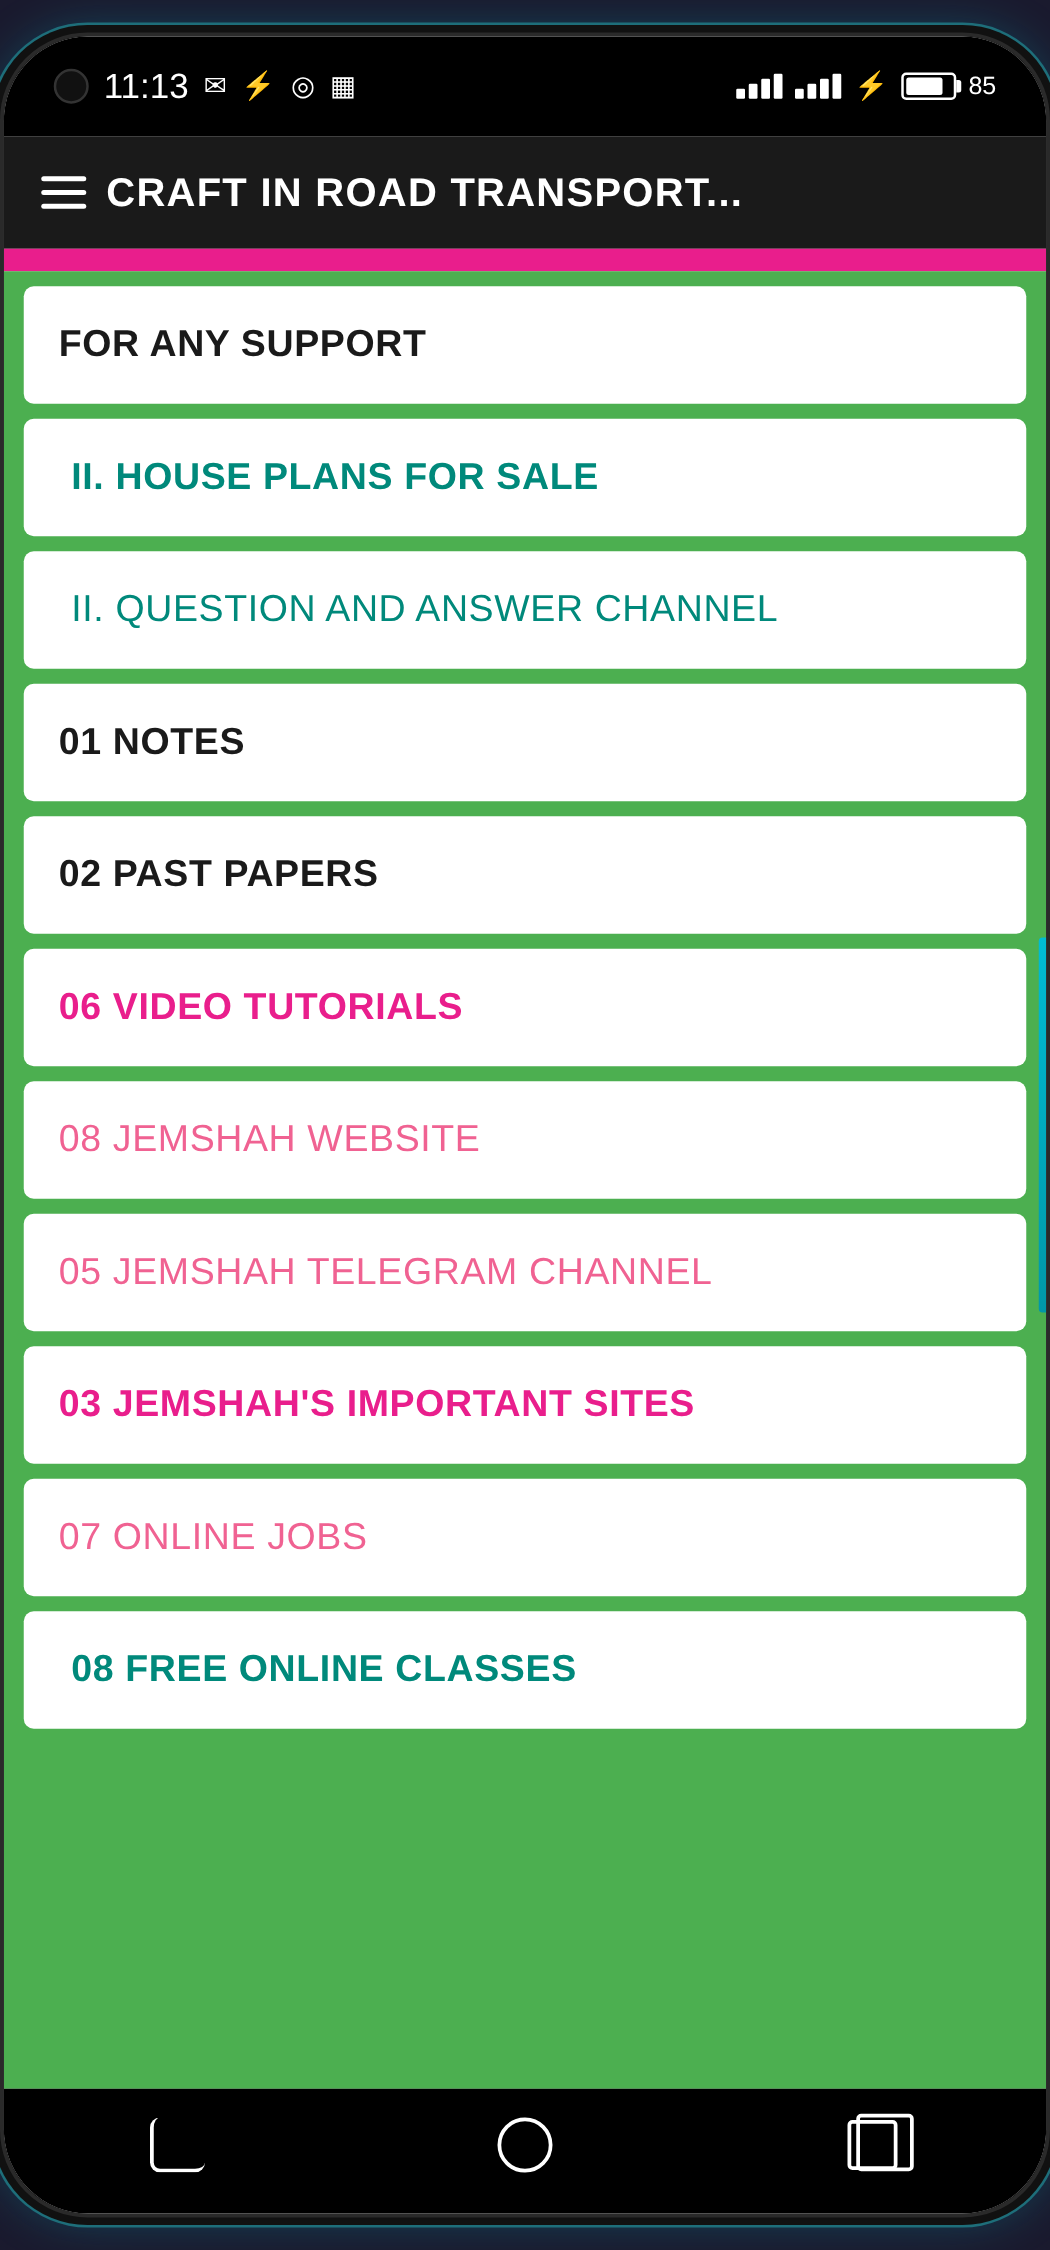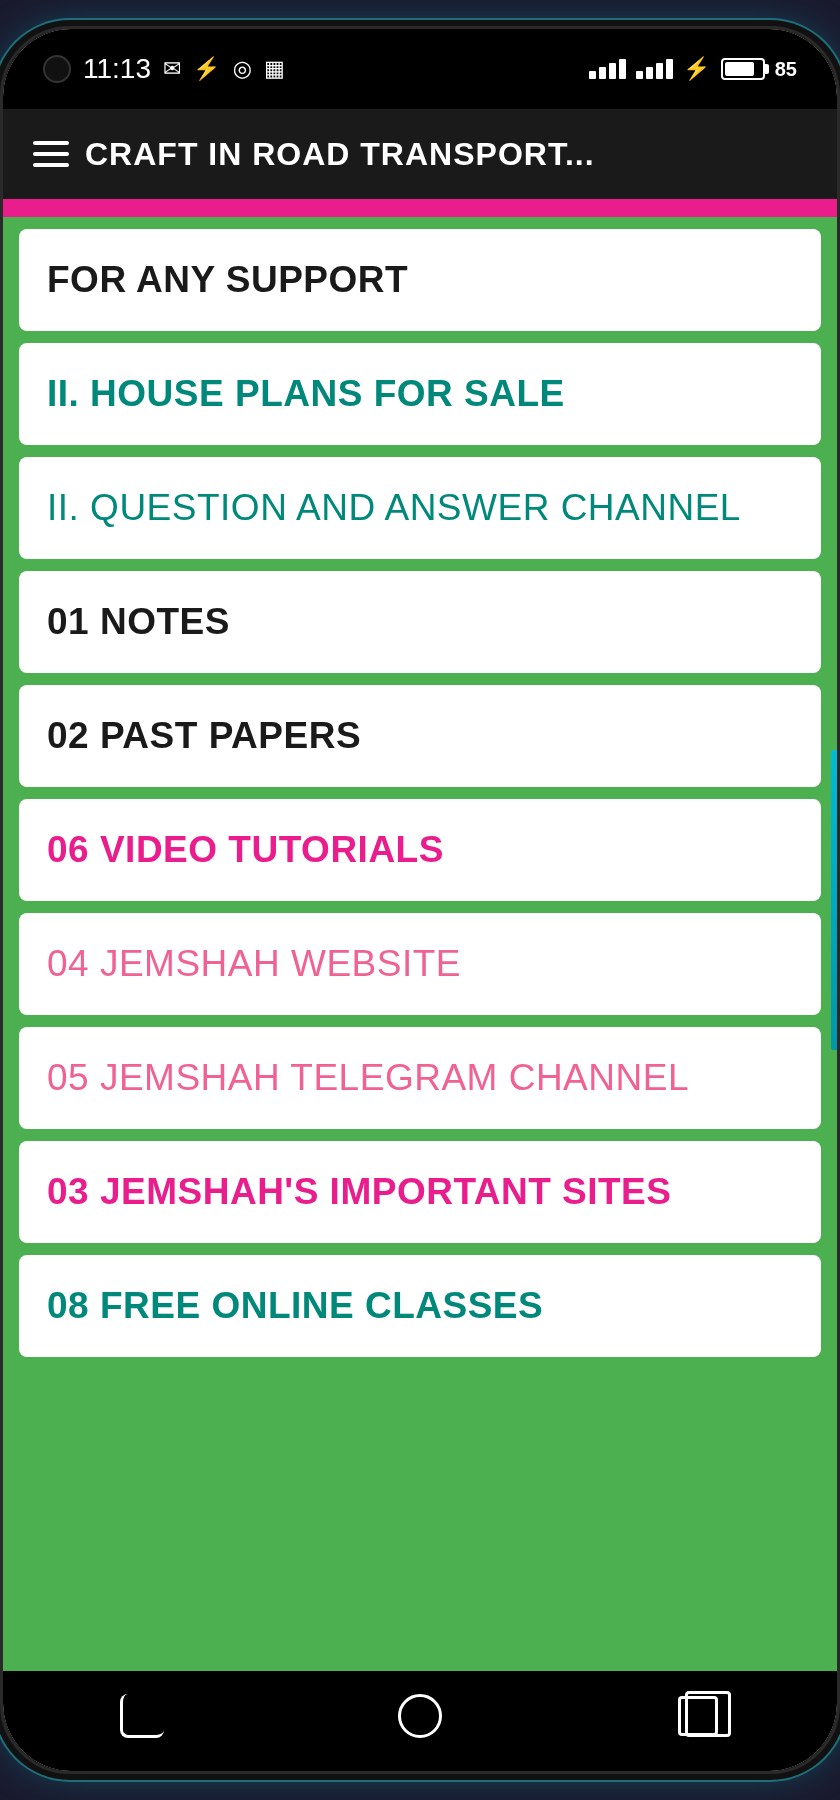--- a/index.html
+++ b/index.html
@@ -134,21 +134,21 @@
     .battery-fill {
       background: white;
       height: 100%;
       width: 80%;
       border-radius: 2px;
     }
 
     .battery-percent {
       color: white;
       font-size: 20px;
-      font-weight: bold;
+      font-weight: normal;
     }
 
     
     .app-header {
       background: #1a1a1a;
       height: 90px;
       display: flex;
       align-items: center;
       padding: 0 30px;
       gap: 16px;
@@ -197,27 +197,27 @@
     .menu-item {
       background: white;
       border-radius: 8px;
       padding: 30px 28px;
       cursor: pointer;
       display: flex;
       align-items: center;
     }
 
     .menu-item-text {
-      font-size: 37px;
+      font-size: 30px;
       font-weight: bold;
       letter-spacing: 0.5px;
     }
 
     .color-black { color: #1a1a1a; }
-    .color-teal { color: #00897b; }
+    .color-teal { color: #00897b; margin-left: 10px; }
     .color-pink { color: #e91e8c; }
     .color-pink-light { color: #f06292; }
 
     
     .nav-bar {
       background: #000;
       height: 100px;
       display: flex;
       align-items: center;
       justify-content: space-around;
@@ -335,31 +335,34 @@
 
       <div class="menu-item">
         <span class="menu-item-text color-black">02 PAST PAPERS</span>
       </div>
 
       <div class="menu-item">
         <span class="menu-item-text color-pink">06 VIDEO TUTORIALS</span>
       </div>
 
       <div class="menu-item">
-        <span class="menu-item-text color-pink-light" style="font-weight:normal;">04 JEMSHAH WEBSITE</span>
+        <span class="menu-item-text color-pink-light" style="font-weight:normal;">08 JEMSHAH WEBSITE</span>
       </div>
 
       <div class="menu-item">
         <span class="menu-item-text color-pink-light" style="font-weight:normal;">05 JEMSHAH TELEGRAM CHANNEL</span>
       </div>
 
       <div class="menu-item">
         <span class="menu-item-text color-pink">03 JEMSHAH'S IMPORTANT SITES</span>
       </div>
 
+      <div class="menu-item">
+        <span class="menu-item-text color-pink-light" style="font-weight:normal;">07 ONLINE JOBS</span>
+      </div>
 
       <div class="menu-item">
         <span class="menu-item-text color-teal">08 FREE ONLINE CLASSES</span>
       </div>
 
     </div>
 
     <div class="nav-bar">
       <div class="nav-button">
         <div class="nav-back"></div>

